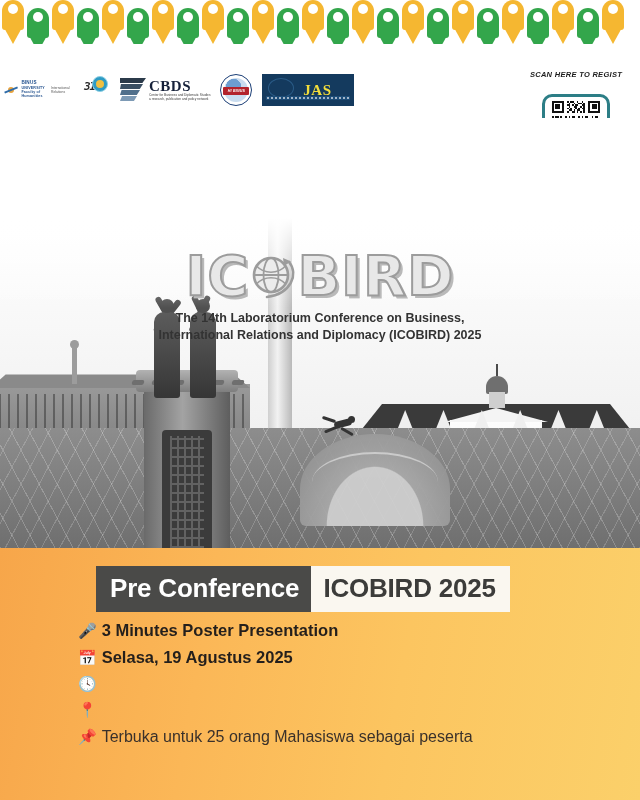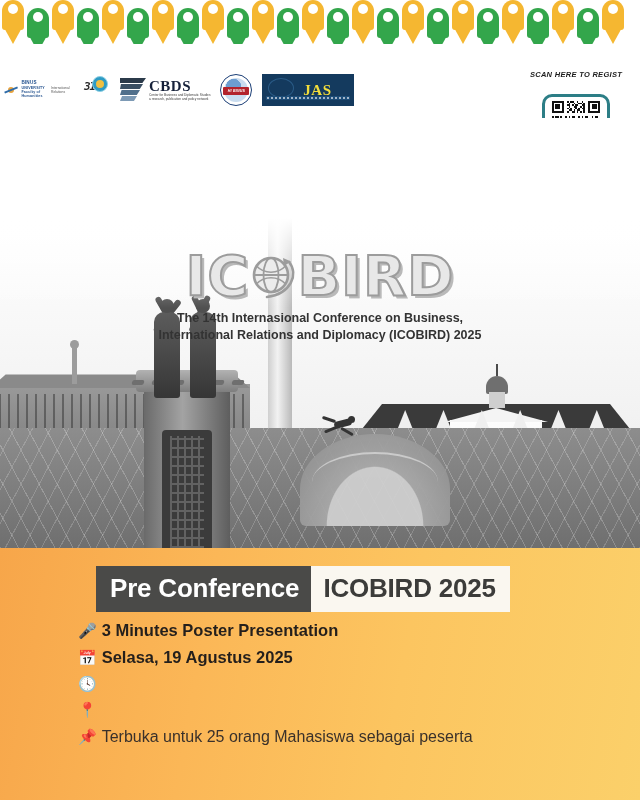--- a/index.html
+++ b/index.html
@@ -544,21 +544,21 @@
             <line x1="7" y1="25" x2="41" y2="25" stroke="#9C9C9C" stroke-width="1.8"></line>
             <path d="M9.5 16 A20 20 0 0 0 38.5 16" fill="none" stroke="#9C9C9C" stroke-width="1.6"></path>
             <path d="M9.5 34 A20 20 0 0 1 38.5 34" fill="none" stroke="#9C9C9C" stroke-width="1.6"></path>
             <path d="M42 12 C52 24 44 44 20 47" fill="none" stroke="#9C9C9C" stroke-width="2.6" stroke-linecap="round"></path>
             <path d="M36 8 L44 11.5 L37 16 Z" fill="#9C9C9C"></path>
           </svg>
         </span>
         <span>BIRD</span>
       </div>
       <div class="sub">
-        <div>The 14th Internasional Conference on Business,</div>
+        <div>The 14th Laboratorium Conference on Business,</div>
         <div>International Relations and Diplomacy (ICOBIRD) 2025</div>
       </div>
     </div>
   </div>
 
   <div class="info">
     <div class="ribbon">
       <div class="dark">Pre Conference</div>
       <div class="light">ICOBIRD 2025</div>
     </div>

